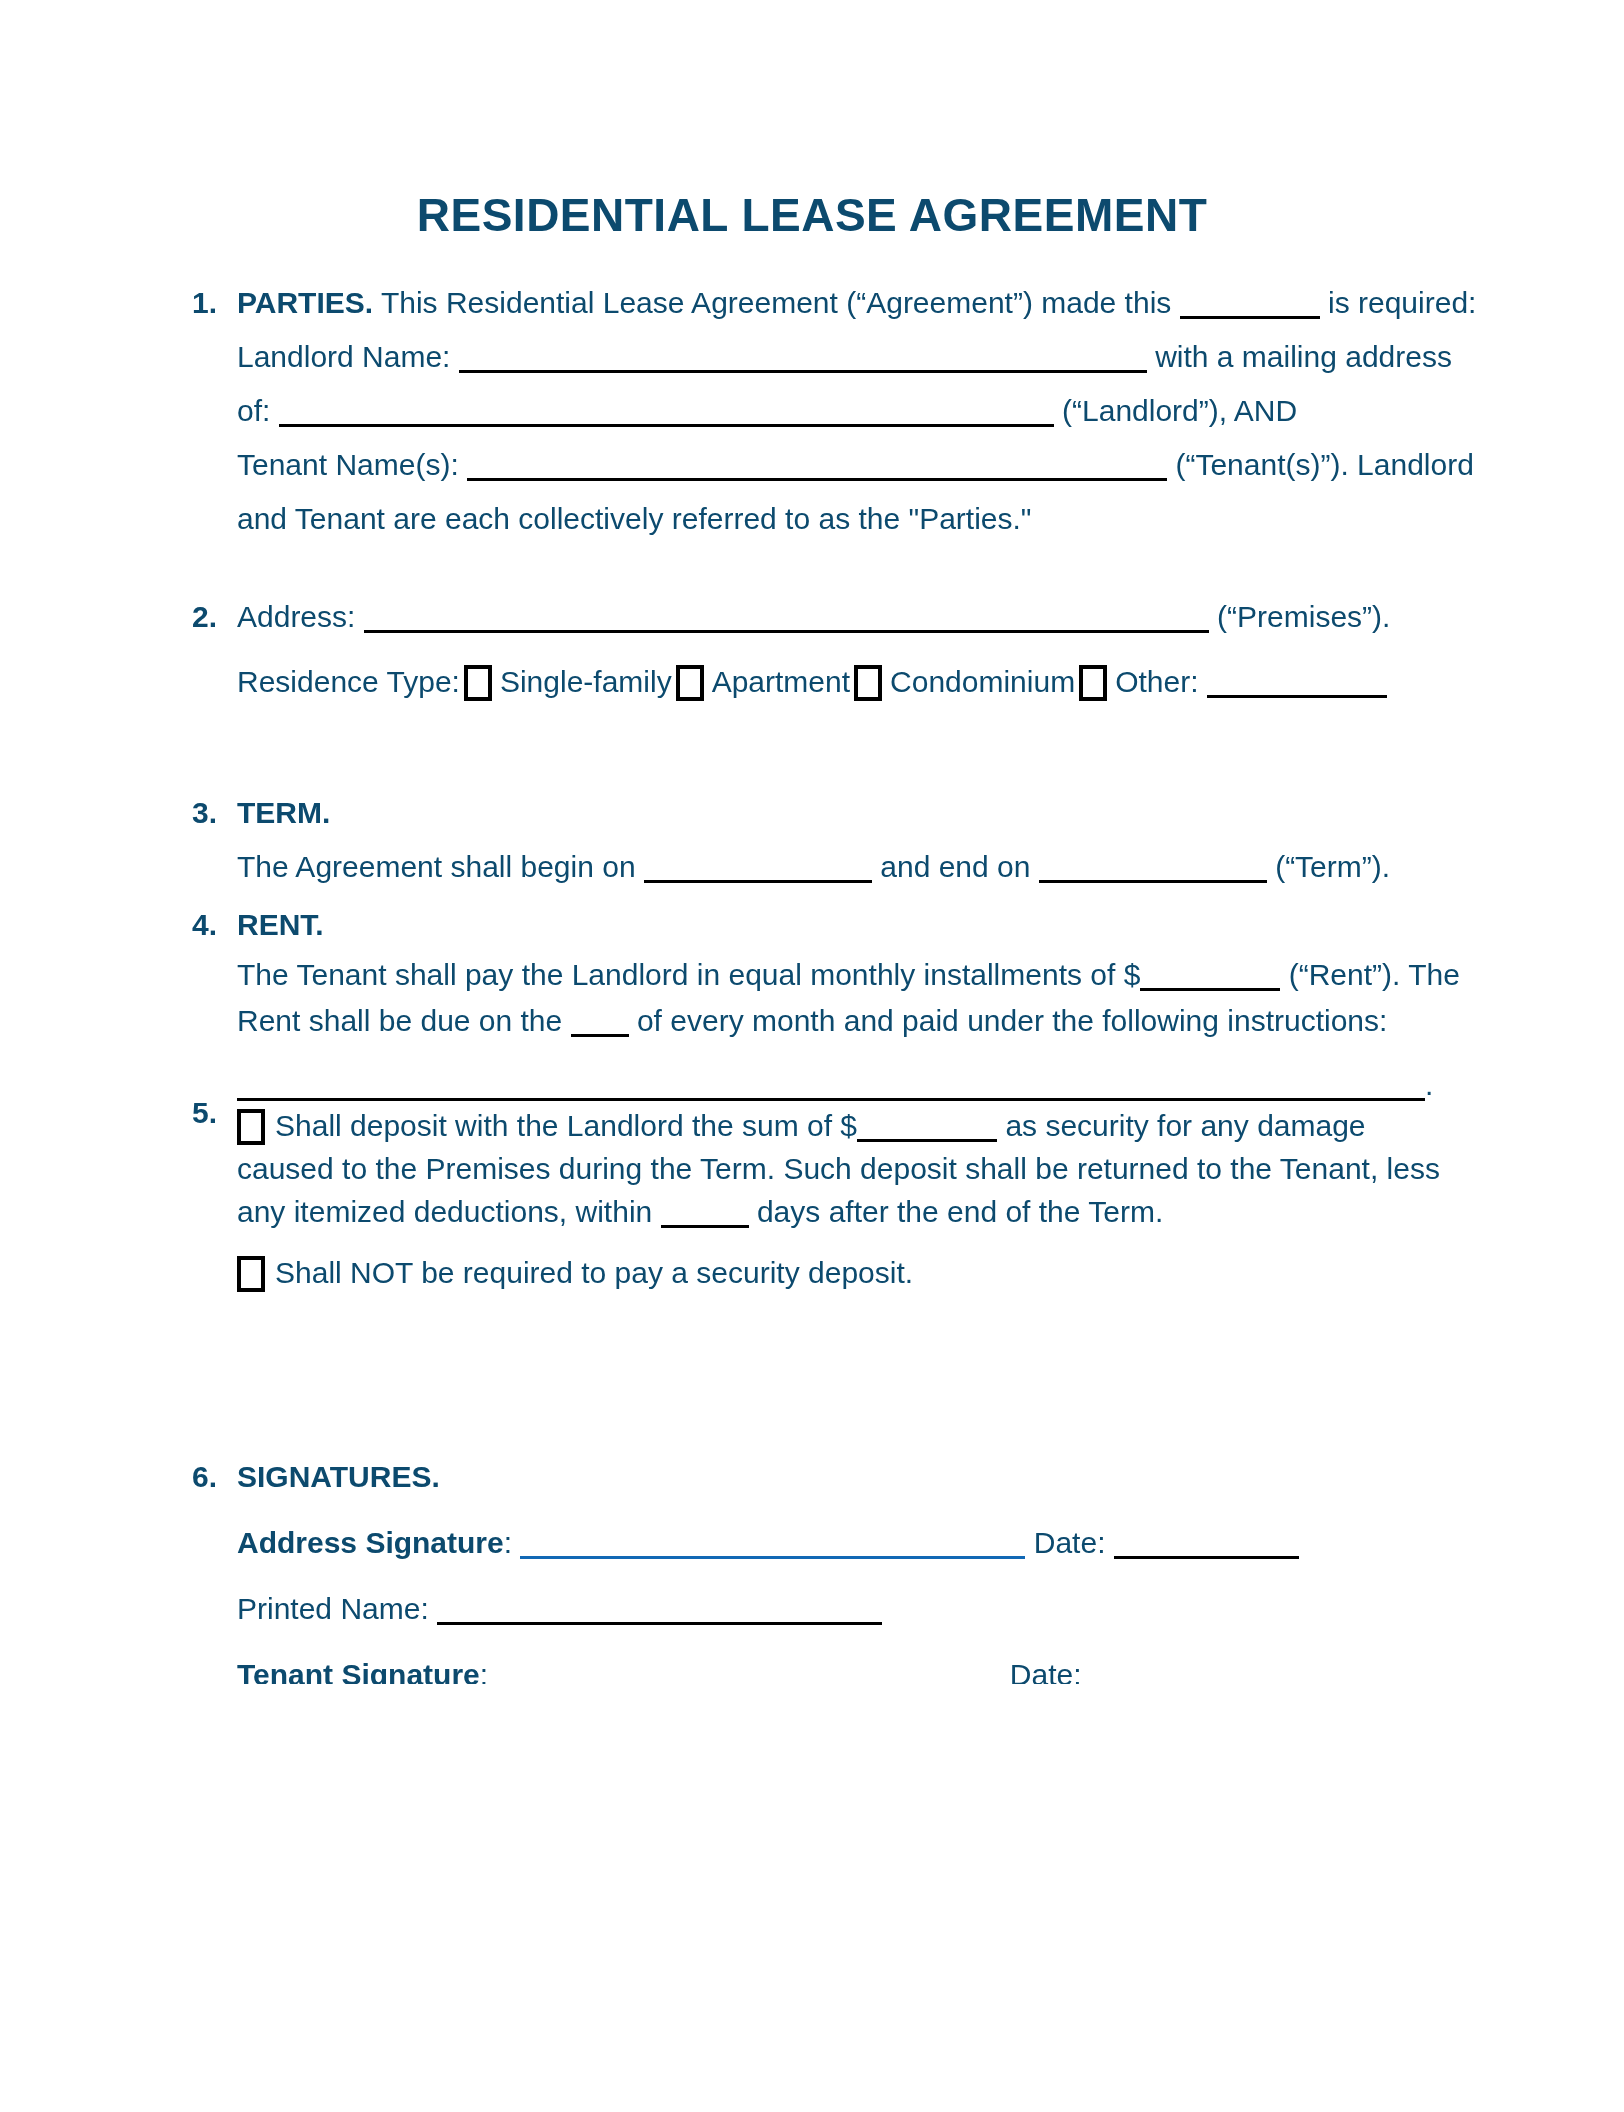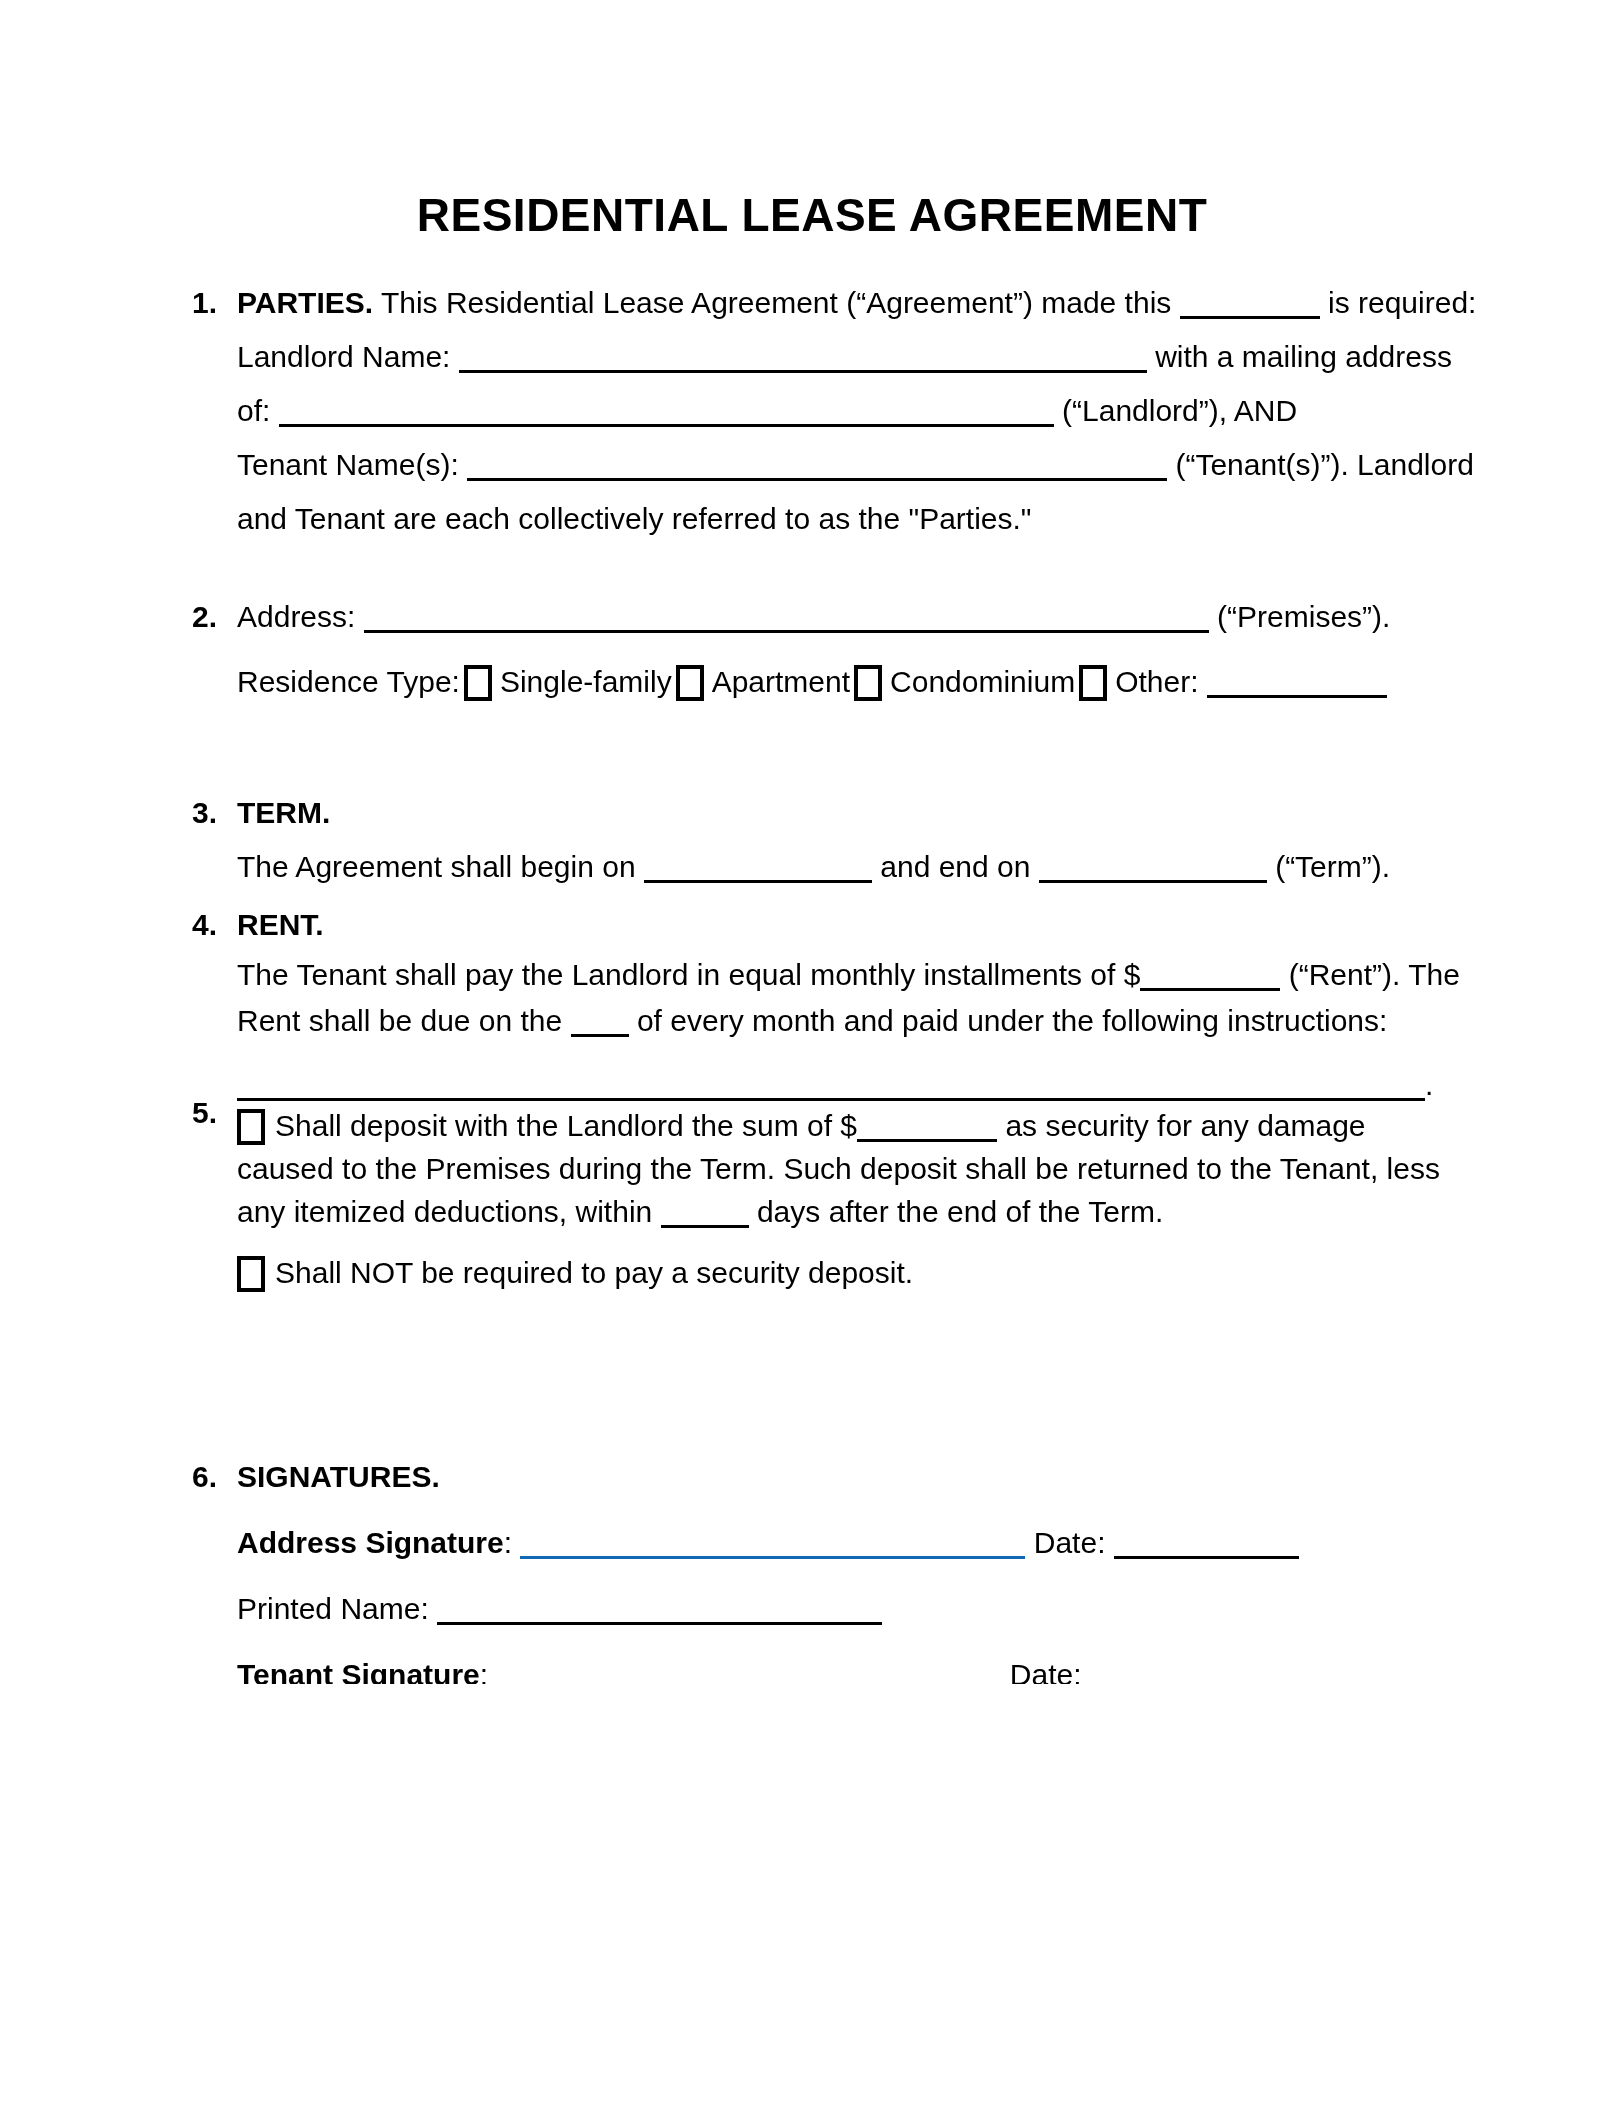--- a/index.html
+++ b/index.html
@@ -1,21 +1,21 @@
 <!DOCTYPE html>
 <html style="--sig-blue: #1168b5;"><head>
 <meta charset="utf-8">
 <style>
   html,body { margin:0; padding:0; background:#ffffff; }
   .page {
     position:relative;
     width:1624px; height:1684px;
     background:#ffffff;
     font-family:"Liberation Sans", sans-serif;
-    color:#000000;
+    color:#0c4a6e;
     overflow:hidden;
   }
   .title {
     position:absolute; top:188px; left:0; width:100%;
     margin:0; text-align:center;
     font-size:46px; font-weight:700; letter-spacing:0.5px;
   }
   .sec { position:absolute; left:192px; width:1260px; }
   .num { position:absolute; left:0; top:0; font-weight:700; font-size:30px; line-height:54px; }
   .content { padding-left:45px; font-size:30px; }

